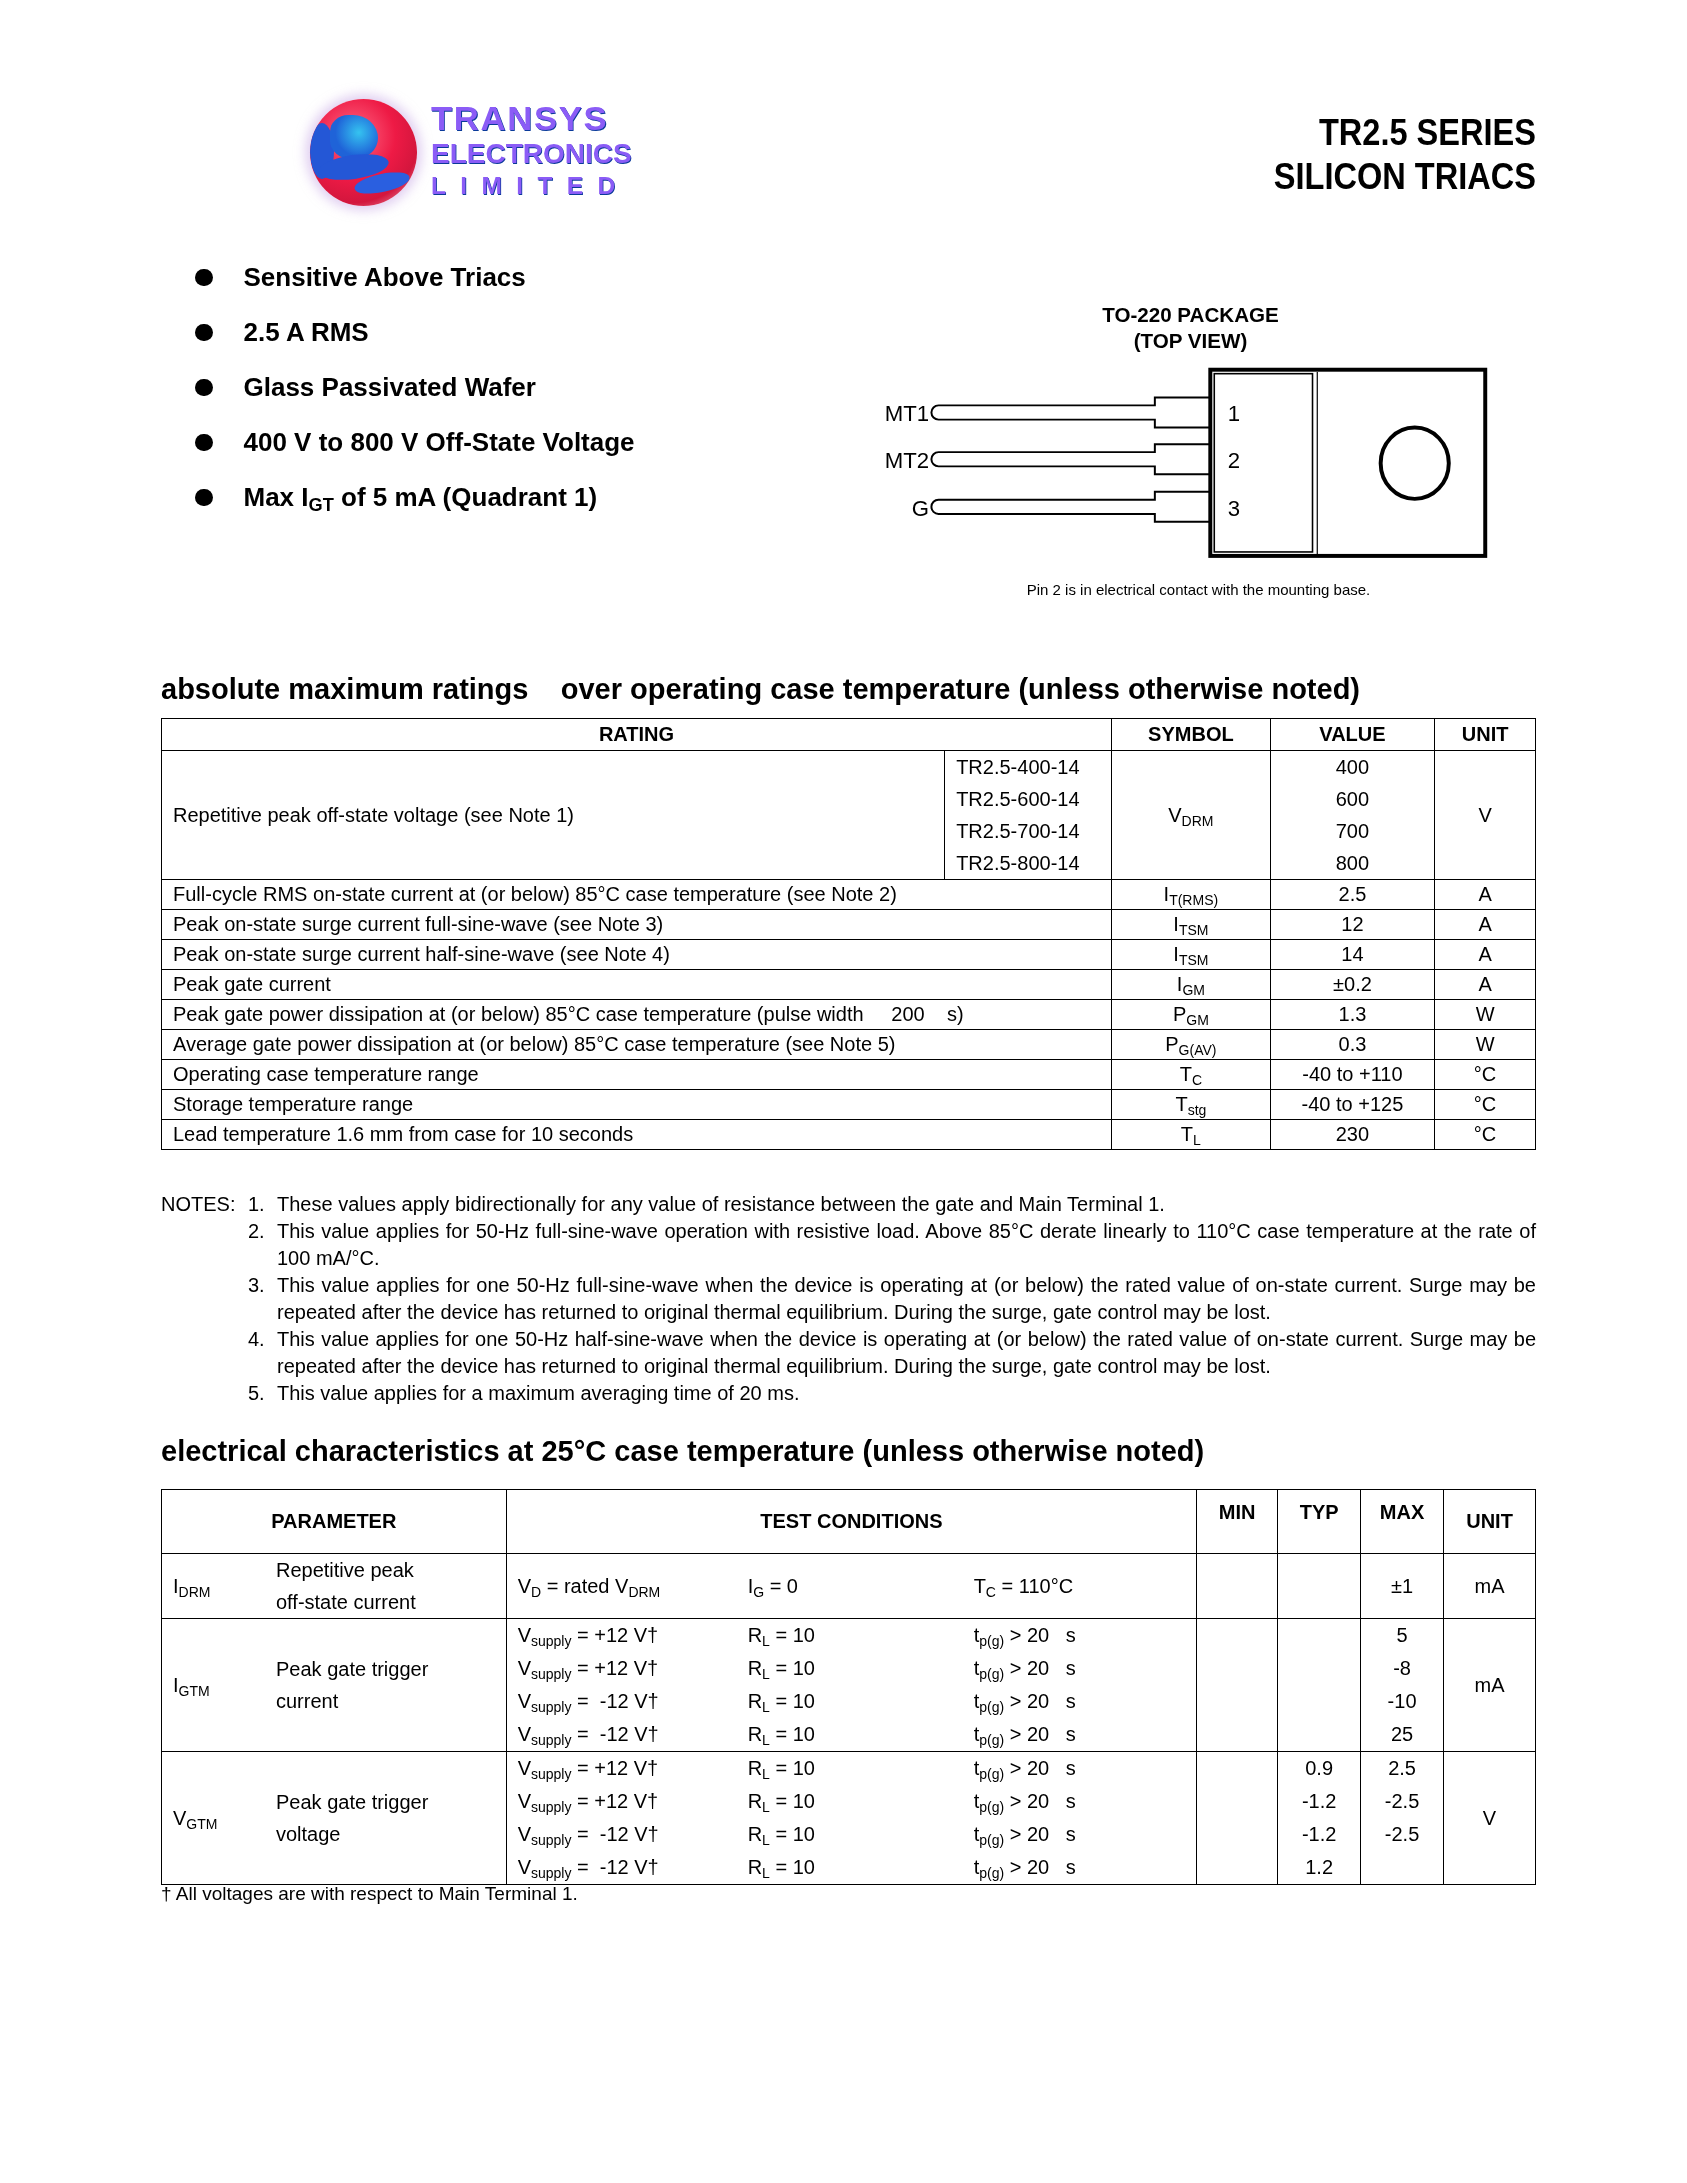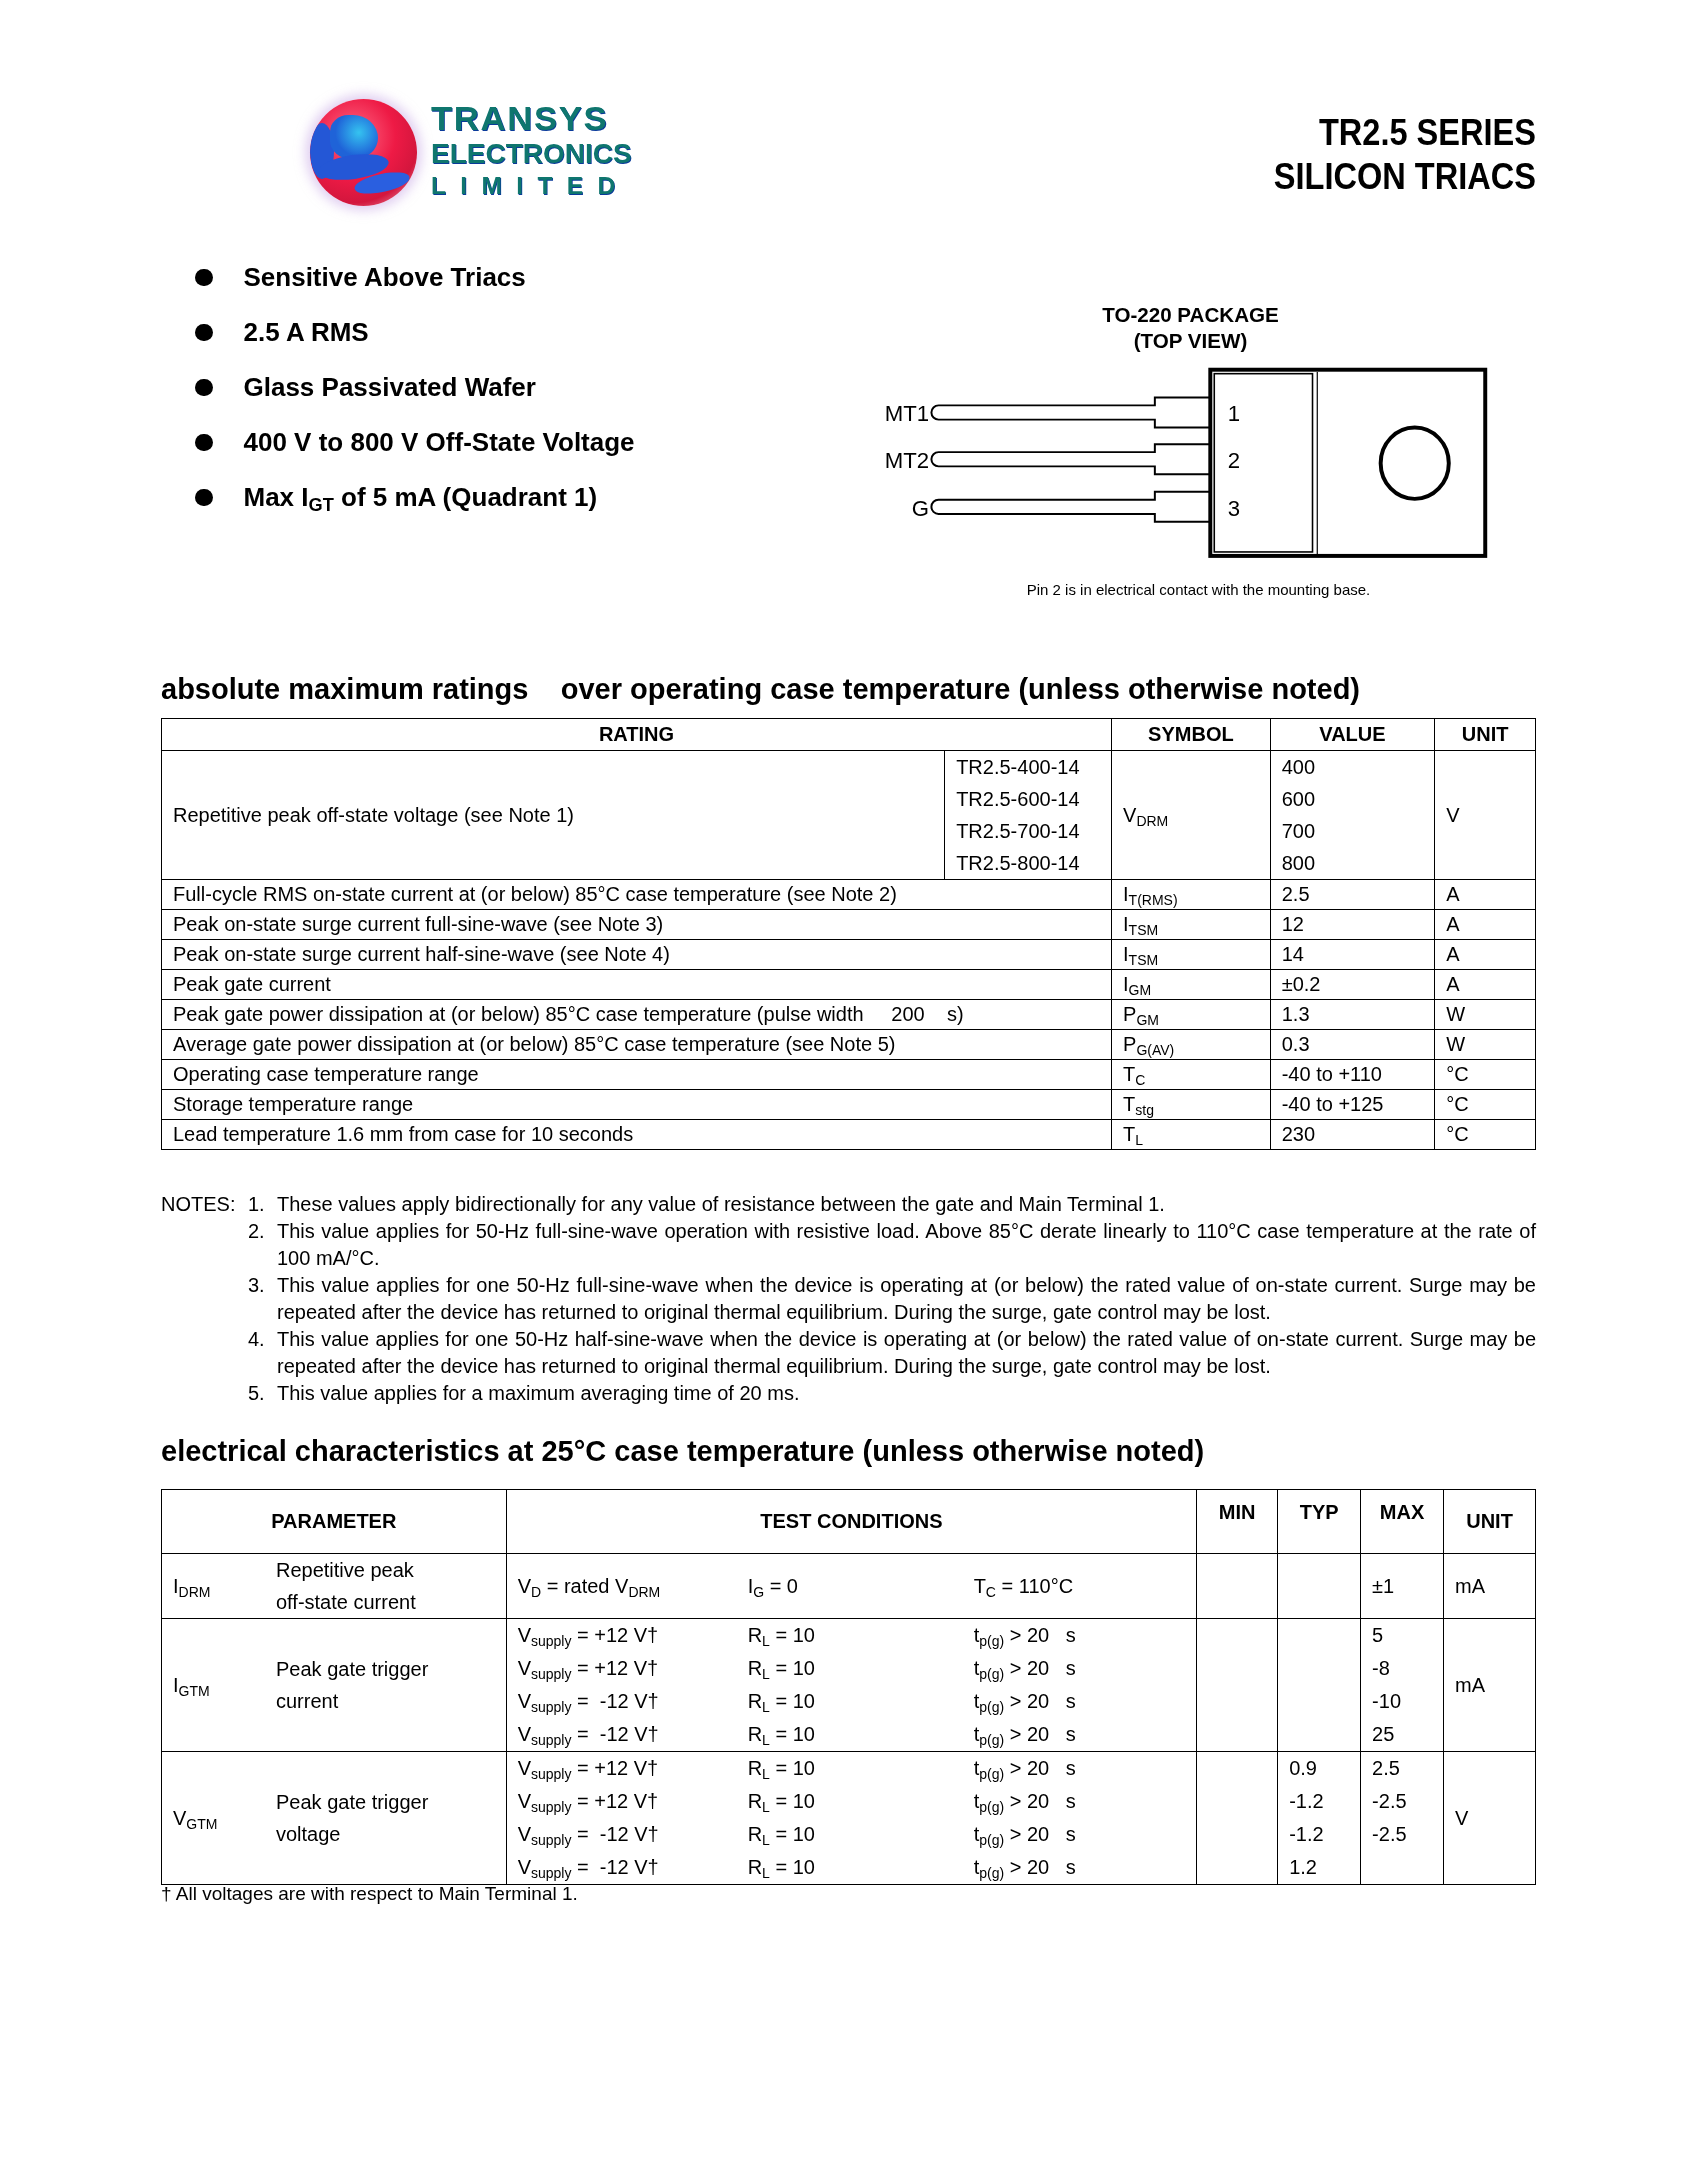--- a/index.html
+++ b/index.html
@@ -12,21 +12,21 @@
            background: radial-gradient(circle at 40% 35%, #ff6b86 0%, #ee1a45 45%, #d3163d 70%, #f6b9c8 100%);
            box-shadow: 0 0 11px 4.8px rgba(200,170,230,0.55); overflow:hidden; }
   .globe .land1 { position:absolute; left:20px; top:16px; width:48px; height:44px; border-radius:40% 55% 50% 45%;
            background: radial-gradient(circle at 60% 40%, #35c3f0 0%, #1f63d8 60%); }
   .globe .land2 { position:absolute; left:8px; top:56px; width:71px; height:24px; border-radius:50%;
            background:#2457d6; transform:rotate(-8deg); }
   .globe .land3 { position:absolute; left:44px; top:75px; width:56px; height:17.5px; border-radius:50%;
            background:#2a5fe0; transform:rotate(-12deg); }
   .globe .land4 { position:absolute; left:0px; top:24px; width:24px; height:56px; border-radius:50%;
            background:#2457d6; }
-  .logo-text { position:absolute; left:129px; top:8px; color:#0f766e; font-weight:bold; line-height:1;
+  .logo-text { position:absolute; left:129px; top:8px; color:#8b5cf6; font-weight:bold; line-height:1;
            text-shadow: 0.8px 0.8px 0 #0a3a9a; }
   .logo-l1 { font-size:33px; letter-spacing:1.6px; transform:scaleX(1.05); transform-origin:left; }
   .logo-l2 { font-size:28px; margin-top:4.8px; letter-spacing:0px; }
   .logo-l3 { font-size:24.6px; margin-top:6.4px; letter-spacing:14.3px; }
 
   .title { right:151px; top:111px; text-align:right; font-weight:bold; font-size:37px; line-height:44px;
            transform:scaleX(0.88); transform-origin:right; }
 
   .bullets { left:195px; top:250px; }
   .bullet { height:55px; display:flex; align-items:center; font-weight:bold; font-size:26px; }
@@ -36,21 +36,21 @@
   
   .pkg-title { left:1016px; top:302px; width:349px; text-align:center; font-weight:bold; font-size:20.6px; line-height:26px; }
   .pkg-caption { left:873px; top:581px; width:651px; text-align:center; font-size:15px; }
 
   
   .h2 { font-weight:bold; font-size:29px; left:161px; }
 
   table.dt { position:absolute; border-collapse:collapse; font-size:20px; }
   table.dt td, table.dt th { border:1.6px solid #000; padding:0 11px; }
   table.dt th { font-weight:bold; text-align:center; font-size:20px; }
-  .c { }
+  .c { text-align:center; }
   .thick-top td { border-top:3.2px solid #000; }
 
   .t1 { left:161px; top:718px; width:1375px; }
   .t1 th { height:31px; border-bottom:3.2px solid #000; }
   .t1 td { height:29px; }
 
   .notes { left:161px; top:1191px; width:1375px; font-size:20px; line-height:27px; }
   .notes .row { display:flex; }
   .notes .lbl { width:87px; flex:none; }
   .notes .num { width:29px; flex:none; }

